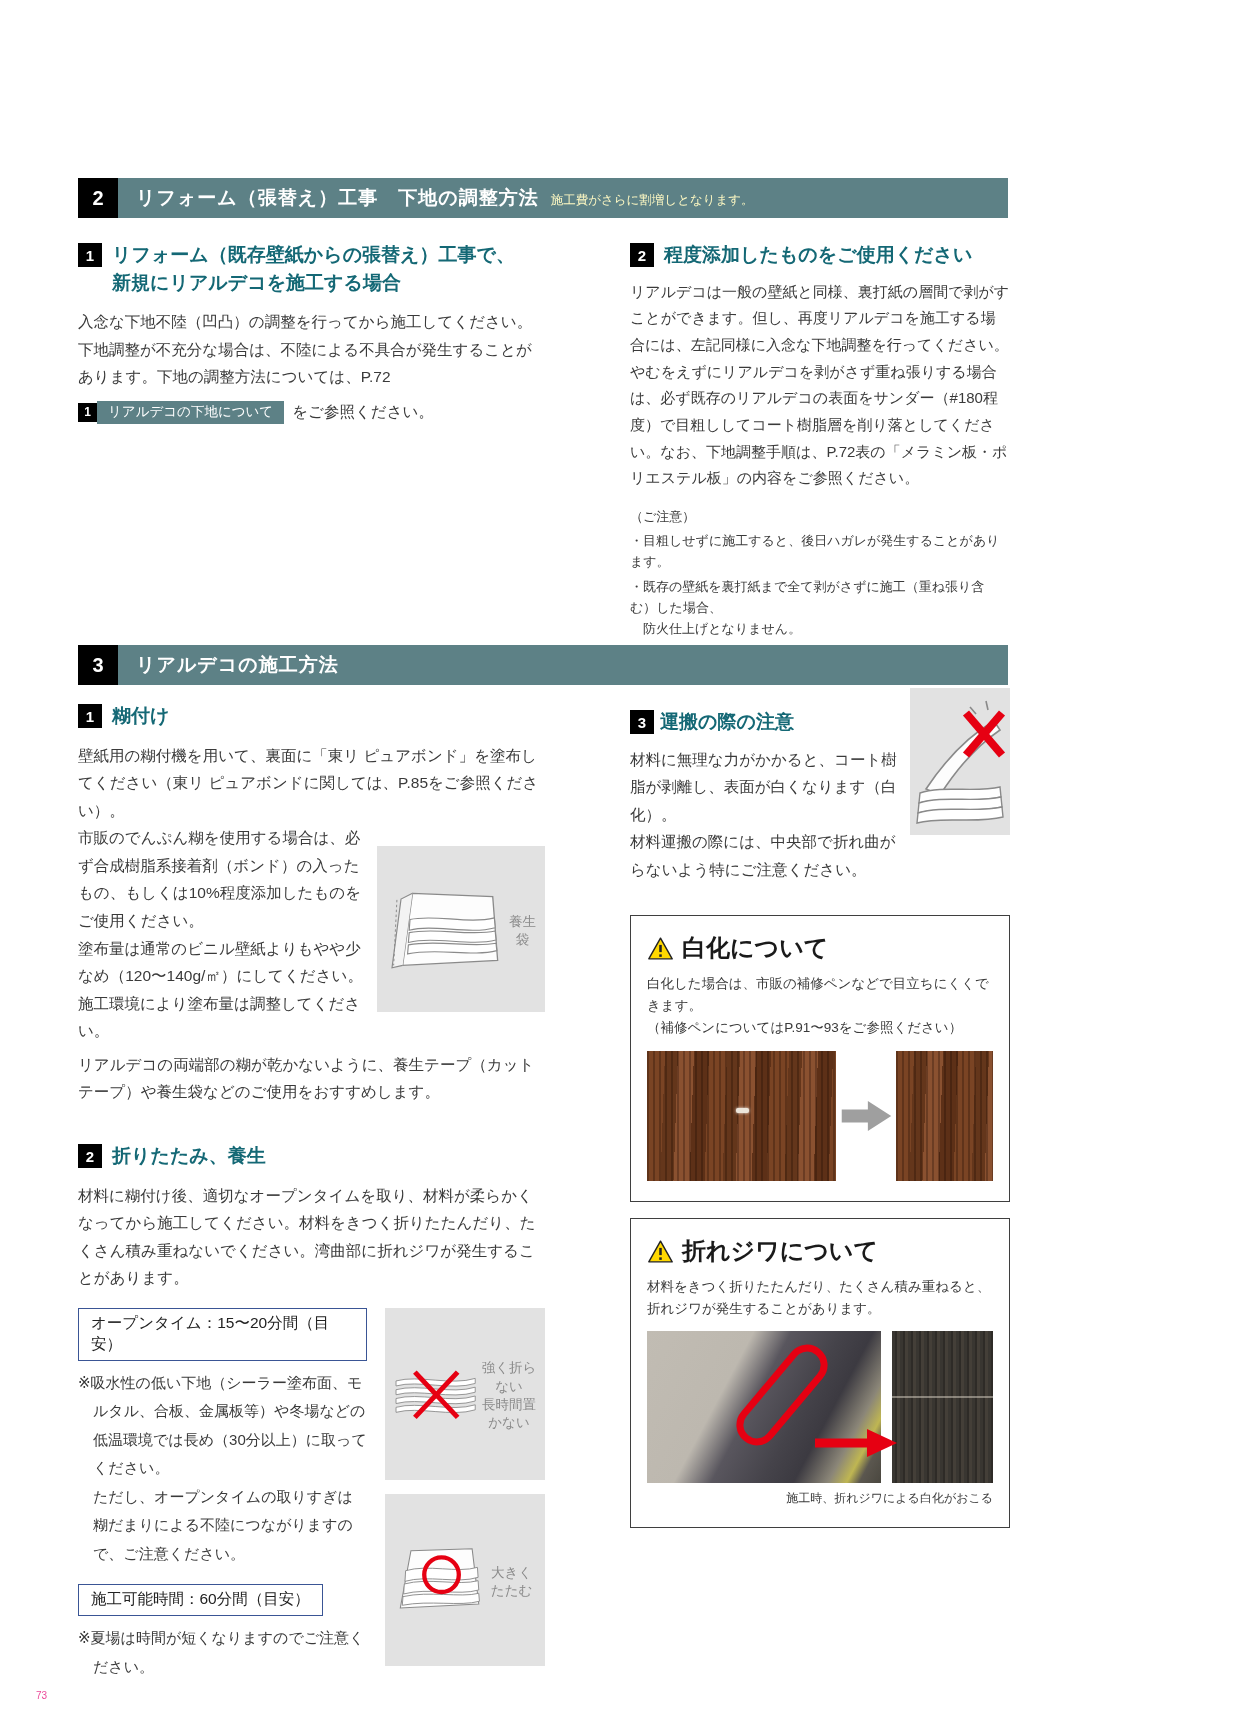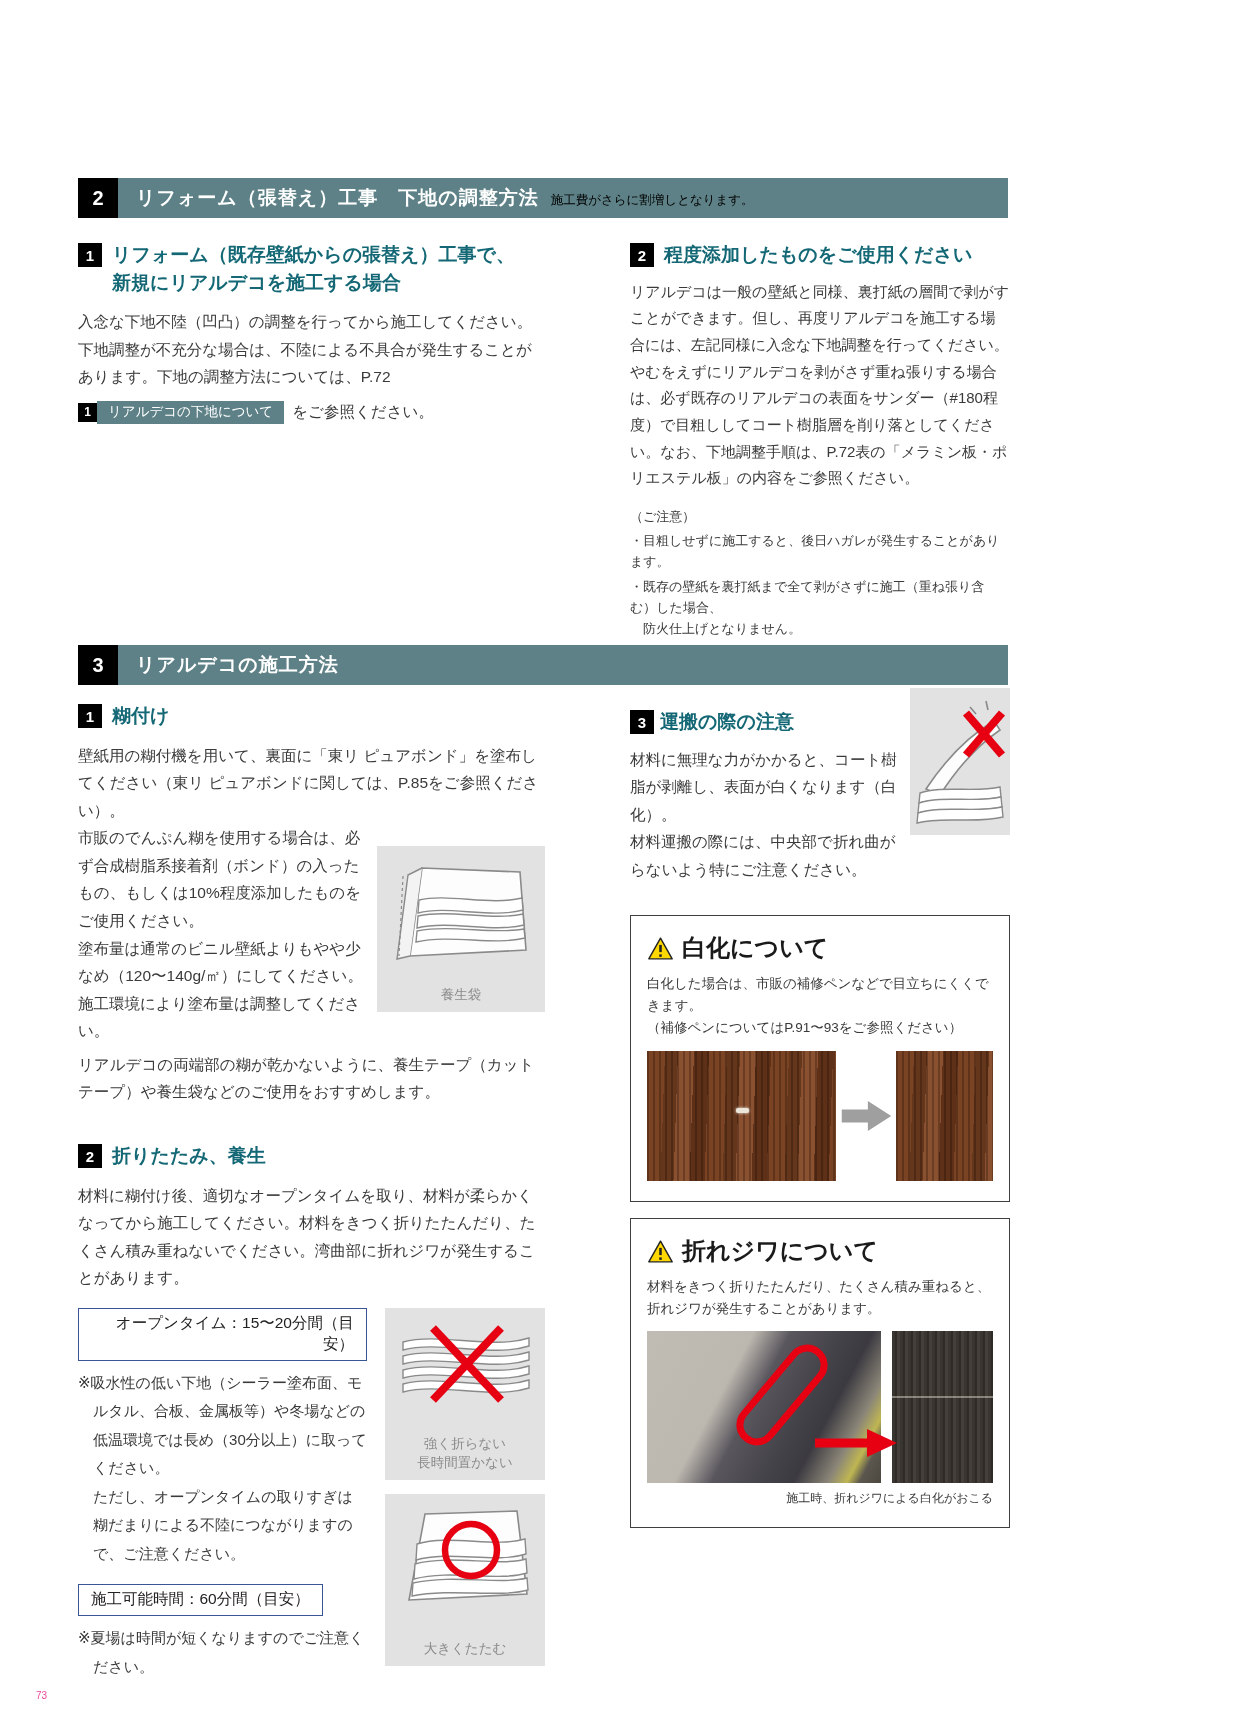--- a/index.html
+++ b/index.html
@@ -5,21 +5,21 @@
   * { margin:0; padding:0; box-sizing:border-box; }
   body { background:#fff; font-family:"Liberation Sans","DejaVu Sans",sans-serif; }
   .page { position:relative; width:1240px; height:1736px; background:#fff; overflow:hidden; color:#333; }
 
   
   .band { position:absolute; left:78px; width:930px; height:40px; display:flex; }
   .band-num { width:40px; background:#000; color:#fff; font-size:20px; font-weight:bold;
               display:flex; align-items:center; justify-content:center; flex:none; }
   .band-body { flex:1; background:#5d8186; display:flex; align-items:center; padding:0 18px; gap:12px; }
   .band-title { color:#fff; font-size:19px; font-weight:bold; letter-spacing:1px; }
-  .band-sub { color:#000000; font-size:12.5px; padding-top:4px; }
+  .band-sub { color:#fef9c3; font-size:12.5px; padding-top:4px; }
 
   
   .subhead { display:flex; gap:10px; align-items:flex-start; }
   .num-badge { width:24px; height:24px; background:#000; color:#fff; font-weight:bold; font-size:15px;
                display:flex; align-items:center; justify-content:center; flex:none; margin-top:2px; }
   .subhead-title { color:#146875; font-size:19px; font-weight:bold; line-height:1.45; }
 
   
   .colL-top  { position:absolute; left:78px;  top:241px; width:467px; }
   .colR-top  { position:absolute; left:630px; top:241px; width:380px; }
@@ -35,32 +35,32 @@
              display:flex; align-items:center; justify-content:center; flex:none; }
   .ref-label { background:#5d8186; color:#fff; font-size:13.5px; padding:2px 11px 3px; }
   .ref-suffix { font-size:15.5px; color:#3a3a3a; margin-left:8px; }
 
   
   .note-head { font-size:13px; color:#3a3a3a; margin-top:16px; }
   .note-sm { font-size:13px; line-height:1.62; color:#3a3a3a; white-space:pre-line; margin-top:4px; }
 
   
   .float-spacer { float:right; width:0; height:22px; }
-  .illus-box { background:#e2e2e2; display:flex; flex-direction:column; align-items:center;
+  .illus-box { background:#e2e2e2; display:flex; align-items:center;
                justify-content:space-between; padding:12px 6px 8px; }
   .yojo-box { float:right; clear:right; width:168px; height:166px; margin:0 0 8px 14px; }
   .illus-cap { color:#8a8a8a; font-size:13.5px; text-align:center; line-height:1.35; white-space:pre-line; }
   .clearR { clear:right; }
 
   
   .fold-row { display:flex; gap:18px; margin-top:16px; }
   .fold-left { flex:1; }
   .fold-right { width:160px; flex:none; }
   .boxed-label { display:inline-block; border:1px solid #3a5595; background:#fff;
-                 padding:4px 12px 5px; font-size:15.5px; color:#222;text-align:right; }
+                 padding:4px 12px 5px; font-size:15.5px; color:#222; }
   .fold-note { font-size:15px; line-height:1.9; color:#3a3a3a; margin-top:8px; }
   .hang { padding-left:1em; text-indent:-1em; }
   .indent1 { padding-left:1em; }
   .box-illus1, .box-illus2 { width:160px; height:172px; }
   .box-illus2 { margin-top:14px; }
 
   
   .carry-row { display:flex; gap:12px; }
   .carry-text { flex:1; padding-top:20px; }
   .carry-illus { width:100px; height:147px; background:#e2e2e2; flex:none;

